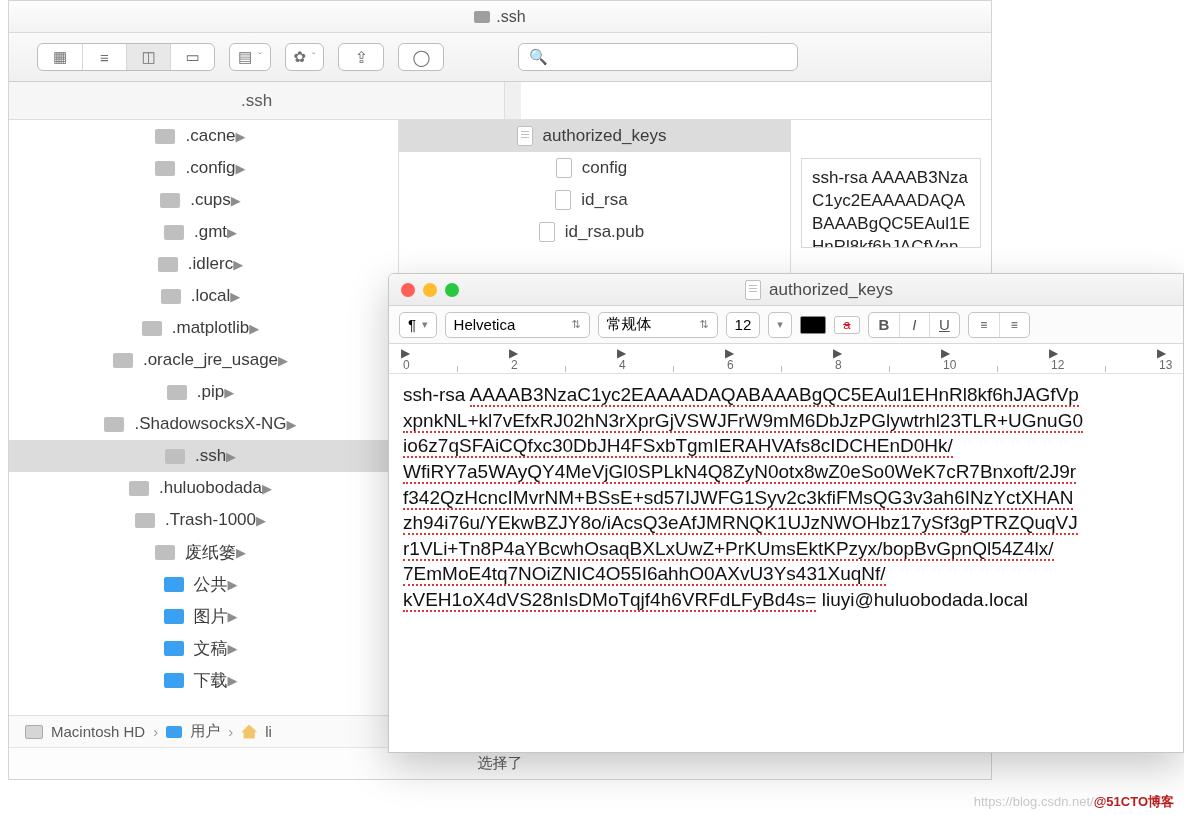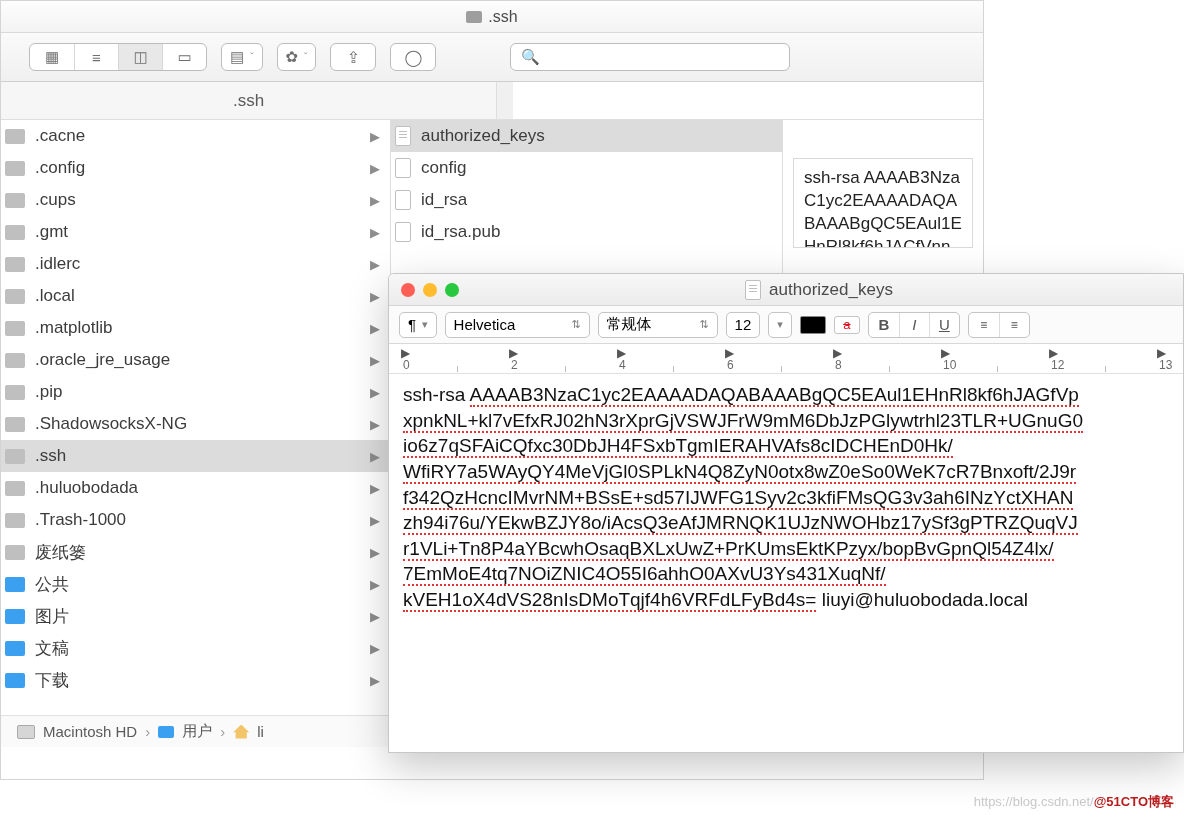--- a/index.html
+++ b/index.html
@@ -1,19 +1,19 @@
 <!DOCTYPE html>
 <html><head>
 <meta charset="utf-8">
 <style>
 * { box-sizing: border-box; margin: 0; padding: 0; font-family: -apple-system, "Helvetica Neue", Arial, sans-serif; }
 body { background: #fff; width: 1184px; height: 815px; overflow: hidden; position: relative; }
 
 
-.finder { position: absolute; left: 0; top: 0; width: 984px; height: 780px; border: 1px solid #d4d4d4; background: #fff; }
+.finder { position: absolute; left: 8px; top: 0; width: 984px; height: 780px; border: 1px solid #d4d4d4; background: #fff; }
 .finder-titlebar { height: 32px; background: linear-gradient(#fdfdfd,#f3f3f3); border-bottom: 1px solid #d9d9d9; display: flex; align-items: center; justify-content: center; gap: 6px; font-size: 16px; color: #4c4c4c; }
 .finder-titlebar .folder-glyph { width: 16px; height: 12px; background: #9e9e9e; border-radius: 2px; position: relative; }
 .finder-toolbar { height: 49px; background: linear-gradient(#fafafa,#f0f0f0); border-bottom: 1px solid #cfcfcf; display: flex; align-items: center; padding: 0 28px; gap: 14px; }
 
 .seg { display: inline-flex; border: 1px solid #bdbdbd; border-radius: 6px; overflow: hidden; background: #fff; height: 28px; }
 .seg .btn { width: 44px; display: flex; align-items: center; justify-content: center; border-left: 1px solid #d7d7d7; color: #6f6f6f; font-size: 15px; }
 .seg .btn:first-child { border-left: none; }
 .seg .btn.active { background: #e8e8e8; }
 .dd { display: inline-flex; align-items: center; border: 1px solid #bdbdbd; border-radius: 6px; background: #fff; height: 28px; padding: 0 8px; gap: 6px; color: #6f6f6f; font-size: 15px; }
 .caret { font-size: 10px; color: #8a8a8a; }
@@ -25,21 +25,21 @@
 .columns-header { height: 38px; display: flex; border-bottom: 1px solid #dedede; }
 .col-tab { flex:1; display:flex; align-items:center; justify-content:center; font-size:17px; color:#5a5a5a; border-right:1px solid #dedede; background:#f6f6f6; }
 .col-tab:last-child { border-right:none; }
 .col-tab.small { flex: 0 0 16px; background:#f0f0f0; }
 
 .columns { display:flex; height: 610px; }
 .col1 { width: 390px; border-right: 1px solid #dedede; overflow:hidden; }
 .col2 { width: 392px; border-right: 1px solid #dedede; }
 .col3 { flex:1; padding: 38px 10px 10px 10px; }
 
-.item { display:flex; align-items:center; height:32px; padding:0 10px 0 4px; font-size:17px; color:#3c3c3c; justify-content:space-between; }
+.item { display:flex; align-items:center; height:32px; padding:0 10px 0 4px; font-size:17px; color:#3c3c3c; justify-content:center; }
 .item .left { display:flex; align-items:center; gap:10px; }
 .item .chev { color:#8d8d8d; font-size:13px; }
 .item.selected { background:#dcdcdc; }
 .folder { width:20px; height:15px; border-radius:2px; position:relative; }
 .folder.grey { background:#bfbfbf; }
 .folder.blue { background:#3aa0ef; }
 .folder.cam { background:#3aa0ef; }
 .file { width:16px; height:20px; background:#fff; border:1px solid #bfbfbf; border-radius:2px; position:relative; }
 .file.txt::before { content:""; position:absolute; left:3px; top:4px; width:8px; height:1px; background:#bfbfbf; box-shadow:0 3px 0 #bfbfbf,0 6px 0 #bfbfbf; }
 
@@ -287,20 +287,23 @@
     <span class="disk"></span>
     <span>Macintosh HD</span>
     <span class="sep">›</span>
     <span class="ufolder"></span>
     <span>用户</span>
     <span class="sep">›</span>
     <span class="home"></span>
     <span>li</span>
   </div>
 
+  <div class="statusbar">
+    <span>选择了</span>
+  </div>
 </div>
 
 <div class="textedit">
   <div class="te-title">
     <span class="dot r"></span>
     <span class="dot y"></span>
     <span class="dot g"></span>
     <span class="ttxt">
       <span class="file txt"></span>
       <span>authorized_keys</span>

